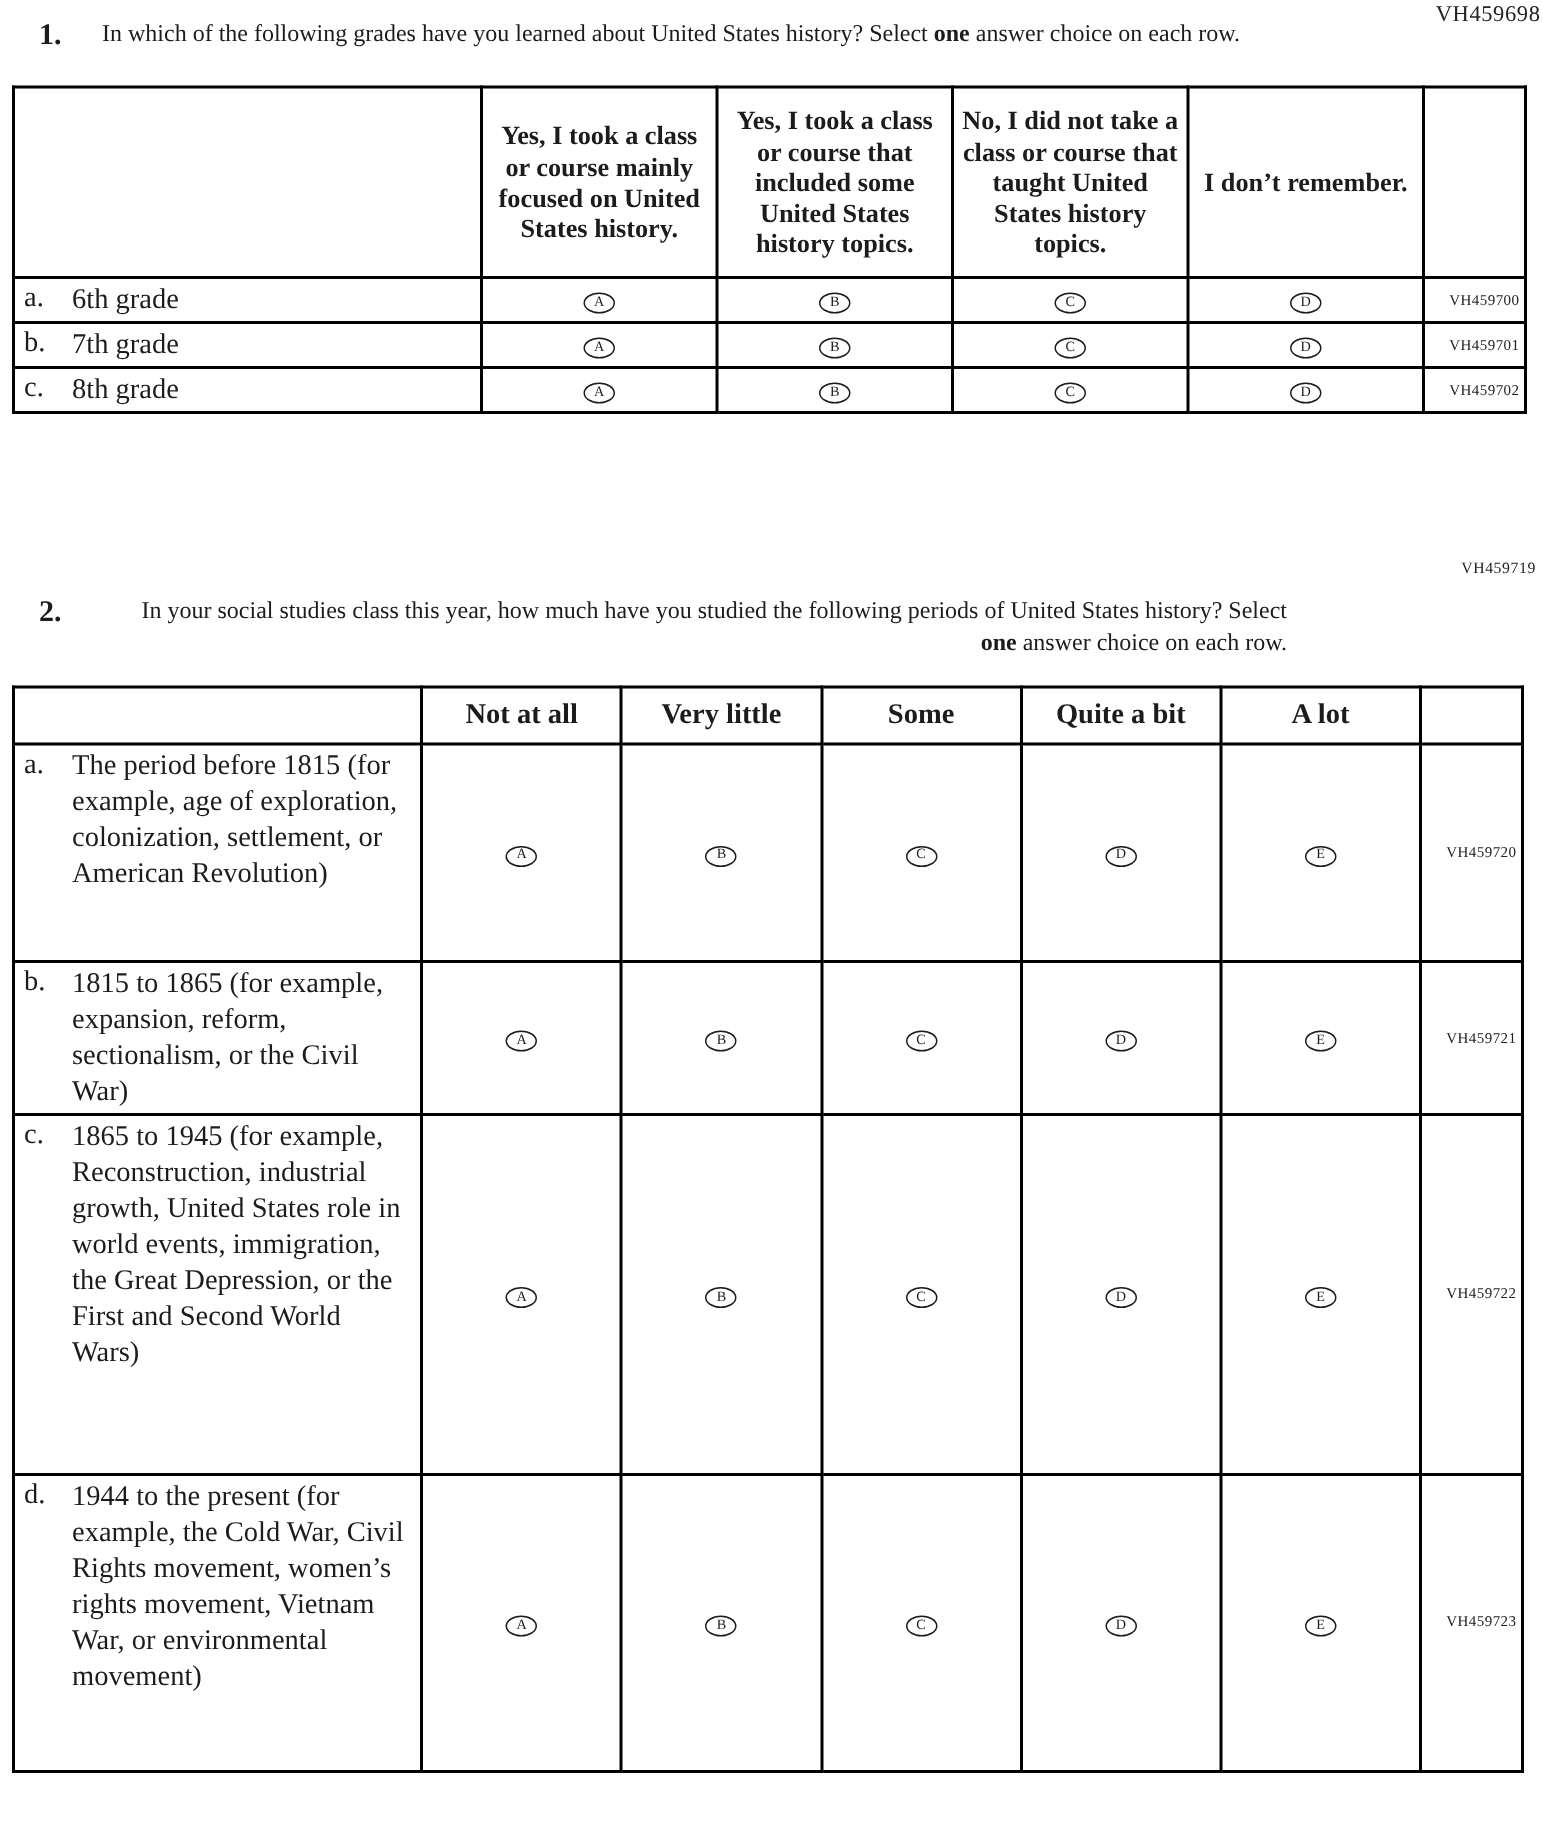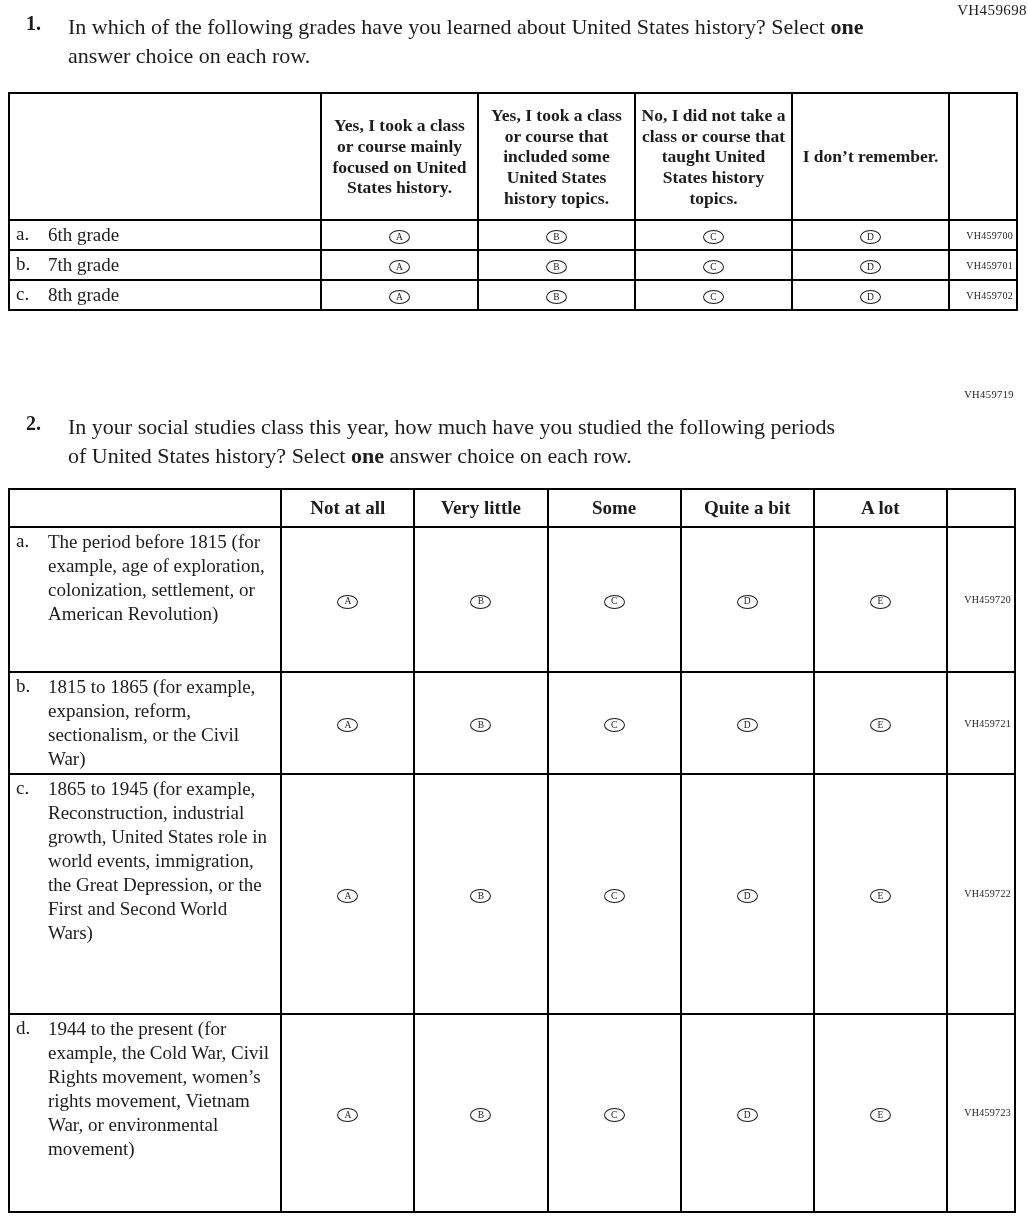--- a/index.html
+++ b/index.html
@@ -24,22 +24,23 @@
     padding-left: 26px;
     margin-top: 12px;
   }
   .q-num {
     font-weight: bold;
     font-size: 20px;
     width: 42px;
     flex: 0 0 42px;
   }
   .q-text {
-    font-size: 22px;
+    font-size: 16px;
     line-height: 1.32;
+    text-align: right;
   }
   .q1 .q-text { max-width: 845px; }
   .q2 .q-text { max-width: 790px; }
   .bold { font-weight: bold; }
 
   table {
     border-collapse: collapse;
     table-layout: fixed;
     margin-left: 8px;
     width: 1008px;
@@ -97,24 +98,24 @@
     letter-spacing: .3px;
   }
   .rh-a { height: 145px; }
   .rh-b { height: 96px; }
   .rh-c { height: 240px; }
   .rh-d { height: 198px; }
 
   .gap1 { height: 22px; }
   .q2-code {
     text-align: right;
-    padding-right: 14px;
+    padding-right: 4px;
     font-size: 10.5px;
     letter-spacing: .4px;
-    margin-top: 78px;
+    margin-top: 98px;
     color: #222;
   }
   .gap2 { height: 18px; }
 </style>
 </head>
 <body>
 
 <div class="form-code">VH459698</div>
 
 <div class="question q1">

